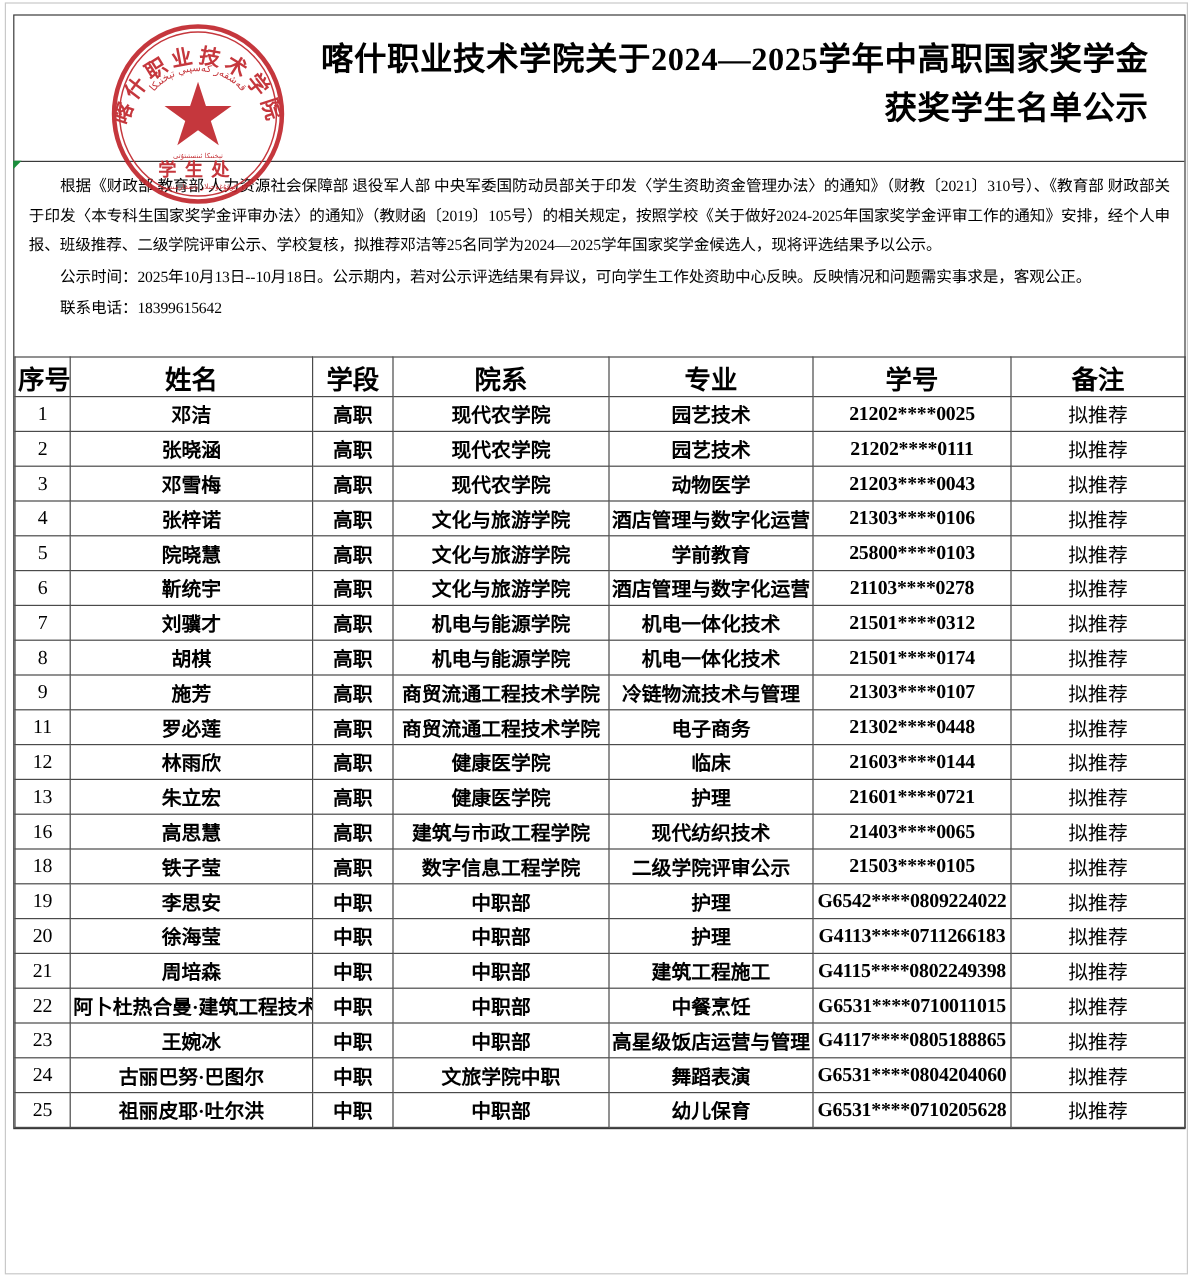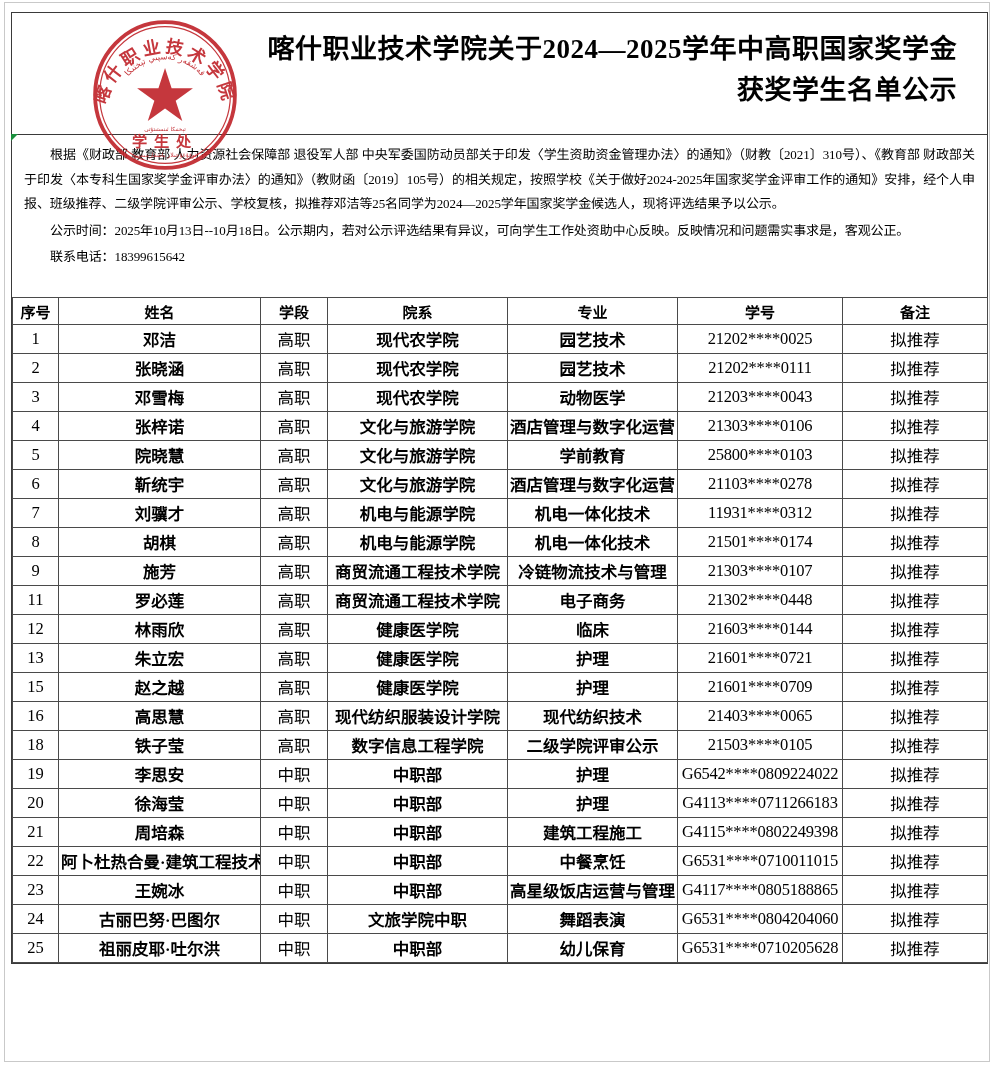--- a/index.html
+++ b/index.html
@@ -118,31 +118,31 @@
     border: 1px solid #4a4a4a;
     text-align: center;
     vertical-align: middle;
     height: 29px;
     padding: 0 2px;
     box-sizing: border-box;
     overflow: hidden;
     white-space: nowrap;
   }
   table#list th {
-    font-size: 15px;
+    font-size: 22px;
     font-weight: bold;
     height: 27px;
   }
   table#list td { font-size: 16.5px; }
   td.c-idx   { font-size: 16px; font-weight: normal; }
   td.c-name  { font-weight: bold; }
-  td.c-stage { font-weight: normal; margin-top: 33px; }
+  td.c-stage { font-weight: bold; margin-top: 33px; }
   td.c-dept  { font-weight: bold; }
   td.c-major { font-weight: bold; }
-  td.c-sid   { font-size: 14.5px; font-weight: normal; letter-spacing: -0.2px; }
+  td.c-sid   { font-size: 14.5px; font-weight: bold; letter-spacing: -0.2px; }
   td.c-note  { font-size: 16px; }
 
   col.w-idx   { width: 46px; }
   col.w-name  { width: 202px; }
   col.w-stage { width: 67px; }
   col.w-dept  { width: 180px; }
   col.w-major { width: 170px; }
   col.w-sid   { width: 165px; }
   col.w-note  { width: 145px; }
 </style>
@@ -267,21 +267,21 @@
             <td class="c-major">酒店管理与数字化运营</td>
             <td class="c-sid">21103****0278</td>
             <td class="c-note">拟推荐</td>
           </tr>
           <tr>
             <td class="c-idx">7</td>
             <td class="c-name">刘骥才</td>
             <td class="c-stage">高职</td>
             <td class="c-dept">机电与能源学院</td>
             <td class="c-major">机电一体化技术</td>
-            <td class="c-sid">11931****0312</td>
+            <td class="c-sid">21501****0312</td>
             <td class="c-note">拟推荐</td>
           </tr>
           <tr>
             <td class="c-idx">8</td>
             <td class="c-name">胡棋</td>
             <td class="c-stage">高职</td>
             <td class="c-dept">机电与能源学院</td>
             <td class="c-major">机电一体化技术</td>
             <td class="c-sid">21501****0174</td>
             <td class="c-note">拟推荐</td>
@@ -316,33 +316,24 @@
           <tr>
             <td class="c-idx">13</td>
             <td class="c-name">朱立宏</td>
             <td class="c-stage">高职</td>
             <td class="c-dept">健康医学院</td>
             <td class="c-major">护理</td>
             <td class="c-sid">21601****0721</td>
             <td class="c-note">拟推荐</td>
           </tr>
           <tr>
-            <td class="c-idx">15</td>
-            <td class="c-name">赵之越</td>
-            <td class="c-stage">高职</td>
-            <td class="c-dept">健康医学院</td>
-            <td class="c-major">护理</td>
-            <td class="c-sid">21601****0709</td>
-            <td class="c-note">拟推荐</td>
-          </tr>
-          <tr>
             <td class="c-idx">16</td>
             <td class="c-name">高思慧</td>
             <td class="c-stage">高职</td>
-            <td class="c-dept">现代纺织服装设计学院</td>
+            <td class="c-dept">建筑与市政工程学院</td>
             <td class="c-major">现代纺织技术</td>
             <td class="c-sid">21403****0065</td>
             <td class="c-note">拟推荐</td>
           </tr>
           <tr>
             <td class="c-idx">18</td>
             <td class="c-name">铁子莹</td>
             <td class="c-stage">高职</td>
             <td class="c-dept">数字信息工程学院</td>
             <td class="c-major">二级学院评审公示</td>

